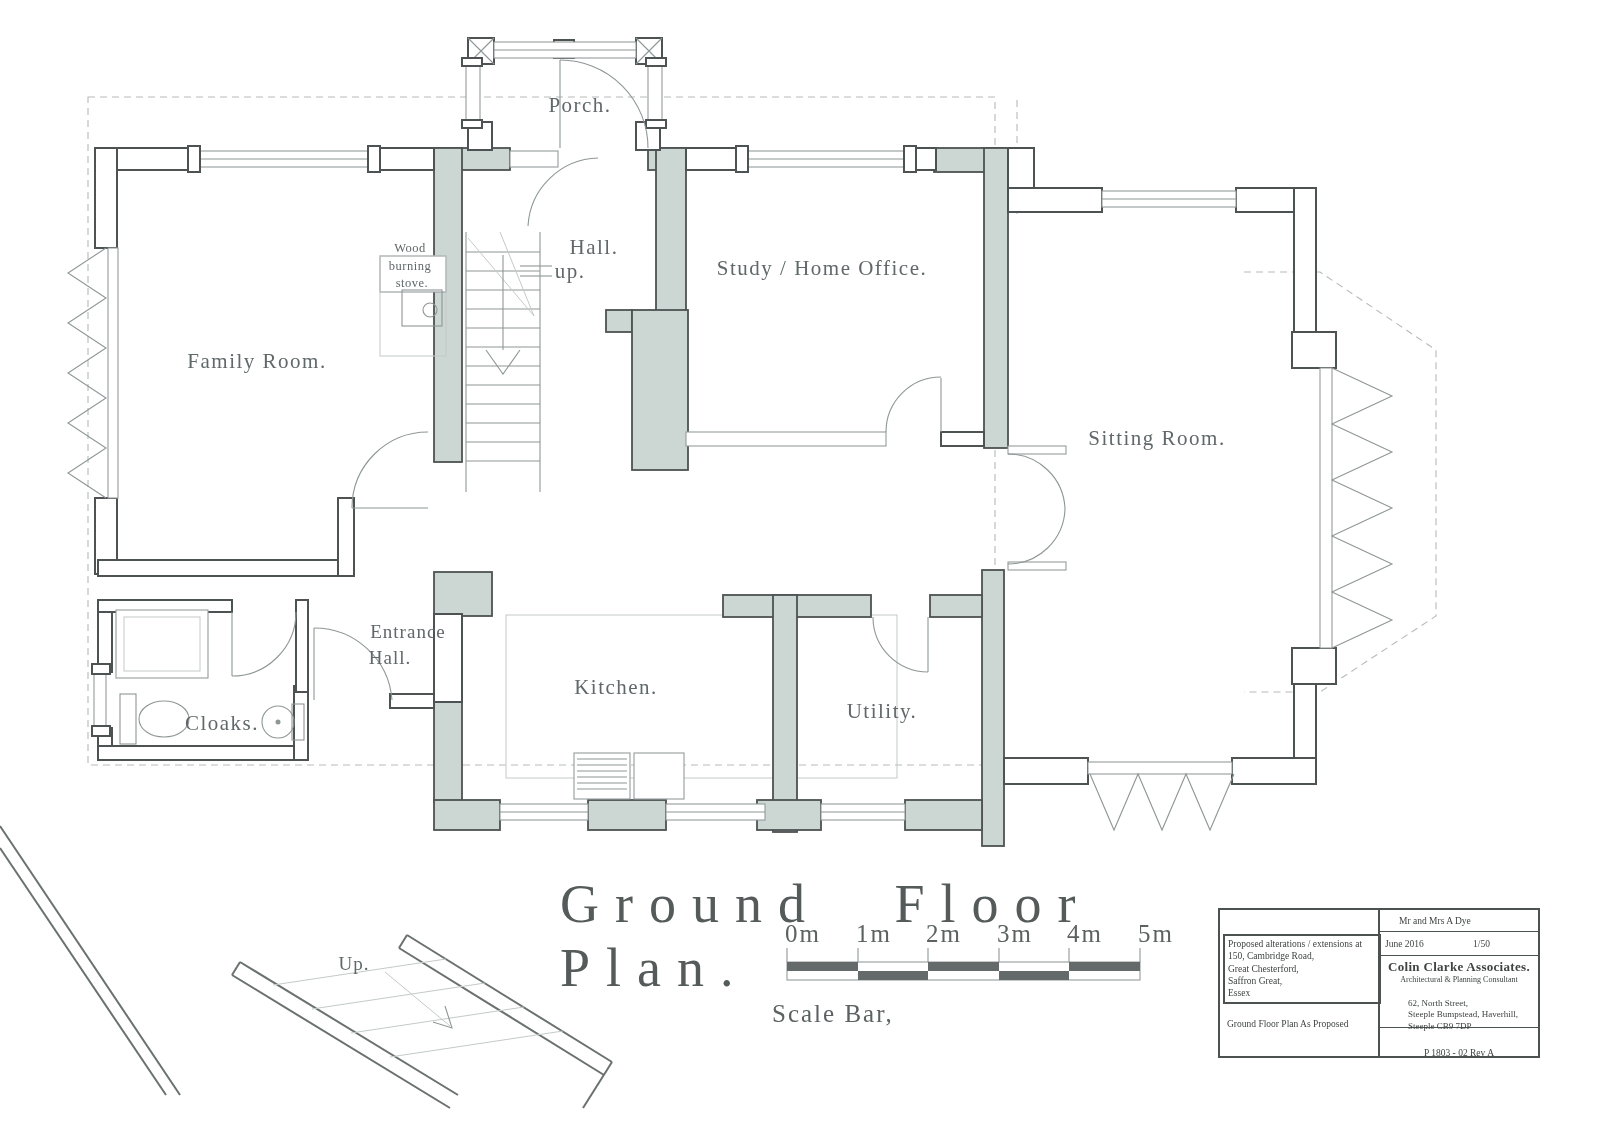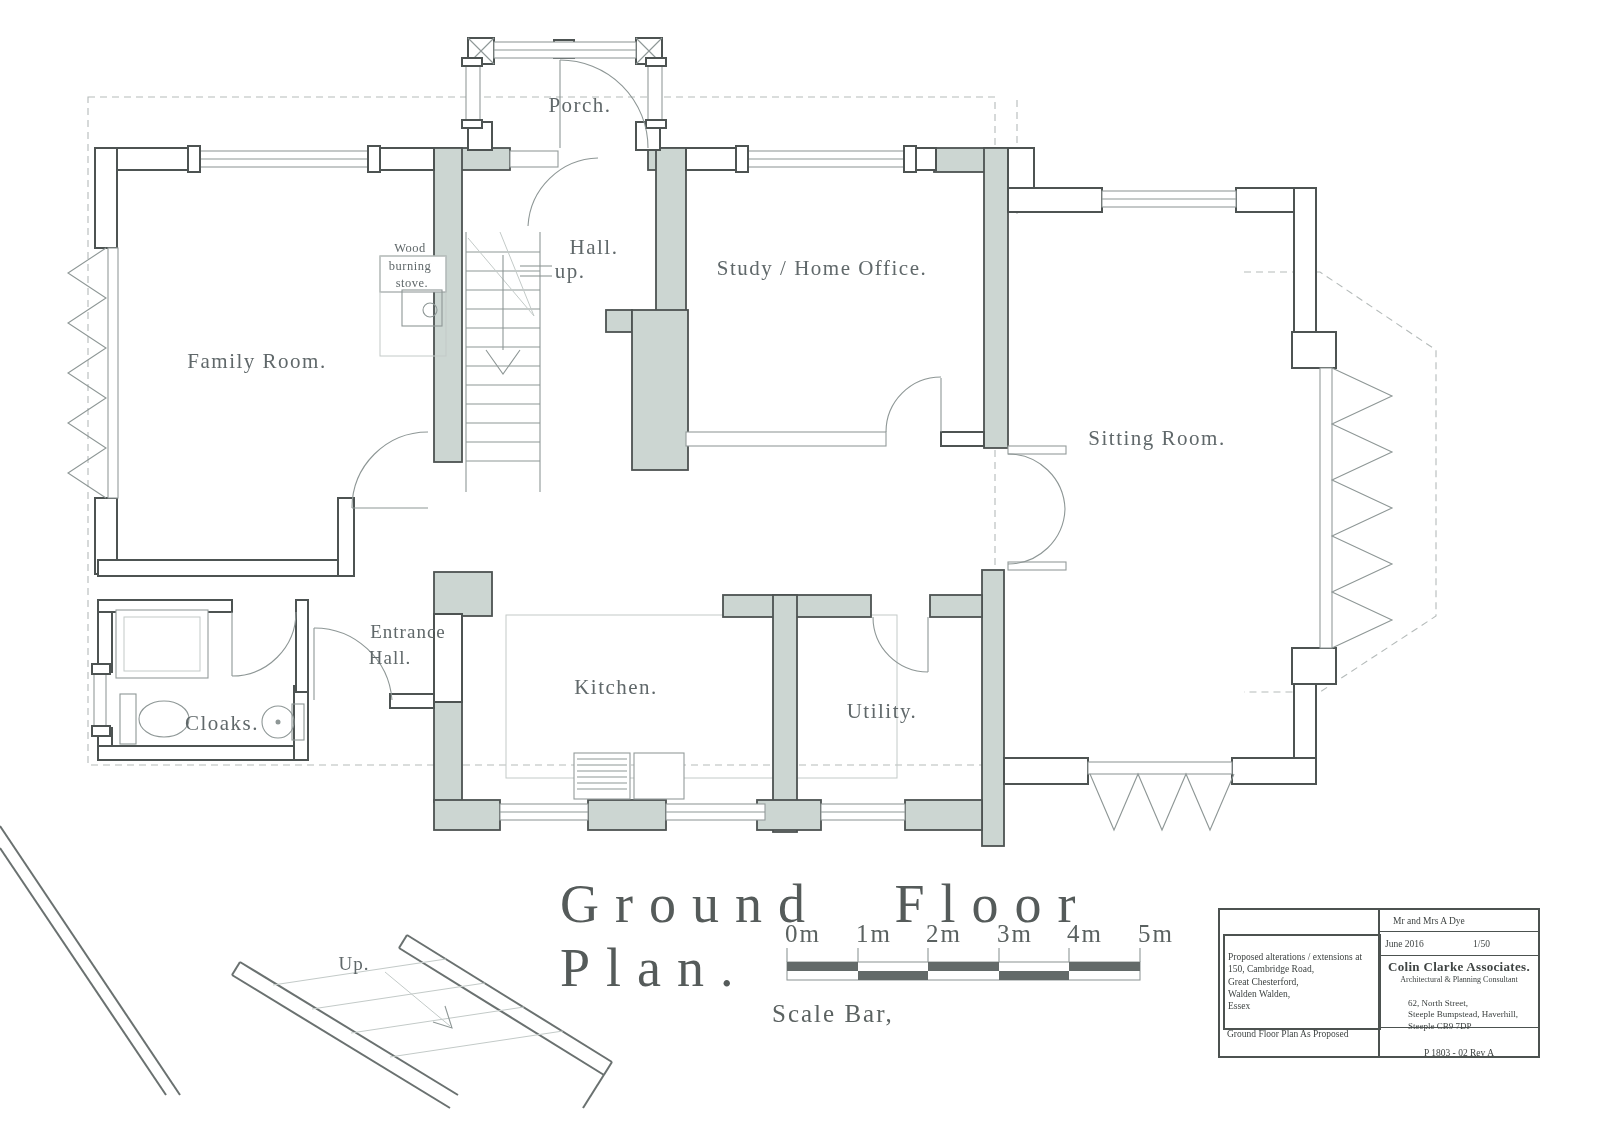--- a/index.html
+++ b/index.html
@@ -19,24 +19,24 @@
   .lble{fill:#60686a;font-size:19px;letter-spacing:1px;}
   .ttl{fill:#555b5a;font-size:54px;letter-spacing:16px;word-spacing:44px;}
   .sclbl{fill:#5b6261;font-size:25px;letter-spacing:2px;}
   .scdark{fill:#636a69;}
 
   
   .tblock{position:absolute;left:1218px;top:908px;width:322px;height:150px;
           border:2px solid #4c5250;color:#3f4443;background:#fff;box-sizing:border-box;}
   .tb-left{position:absolute;left:0;top:0;width:160px;height:100%;border-right:2px solid #4c5250;box-sizing:border-box;}
   .tb-proj{position:absolute;left:3px;top:24px;width:148px;border:2px solid #4c5250;
-           padding:15px 3px;font-size:9.5px;line-height:1.3;}
-  .tb-dt{position:absolute;left:7px;top:119px;font-size:9.5px;}
+           padding:2px 3px;font-size:9.5px;line-height:1.3;}
+  .tb-dt{position:absolute;left:7px;top:109px;font-size:9.5px;}
   .tb-right{position:absolute;left:160px;top:0;right:0;height:100%;}
-  .tb-row1{height:21px;border-bottom:1.5px solid #4c5250;line-height:22px;padding-left:13px;font-size:9.5px;}
+  .tb-row1{height:21px;border-bottom:1.5px solid #4c5250;line-height:22px;padding-left:19px;font-size:9.5px;}
   .tb-row2{height:23px;border-bottom:1.5px solid #4c5250;line-height:24px;font-size:9.5px;display:flex;}
   .tb-row2 .d{padding-left:5px;width:88px;}
   .tb-firm{height:72px;border-bottom:1.5px solid #4c5250;text-align:center;padding-top:3px;box-sizing:border-box;}
   .tb-firm .n{font-weight:bold;font-size:13px;letter-spacing:.3px;}
   .tb-firm .s{font-size:8px;}
   .tb-firm .a{font-size:9px;text-align:left;padding-left:28px;line-height:1.25;margin-top:14px;}
   .tb-num{text-align:center;font-size:9.5px;line-height:26px;margin-top:12px;}
 </style>
 </head>
 <body>
@@ -319,21 +319,21 @@
     <text class="sclbl" x="772" y="1022">Scale  Bar,</text>
   </g>
 </svg>
 
   <div class="tblock">
     <div class="tb-left">
       <div class="tb-proj">
         <div>Proposed alterations / extensions at</div>
         <div>150, Cambridge Road,</div>
         <div>Great Chesterford,</div>
-        <div>Walden Walden,</div>
+        <div>Saffron Great,</div>
         <div>Essex</div>
       </div>
       <div class="tb-dt">Ground Floor Plan As Proposed</div>
     </div>
     <div class="tb-right">
       <div class="tb-row1">Mr and Mrs  A Dye</div>
       <div class="tb-row2">
         <span class="d">June 2016</span>
         <span>1/50</span>
       </div>

